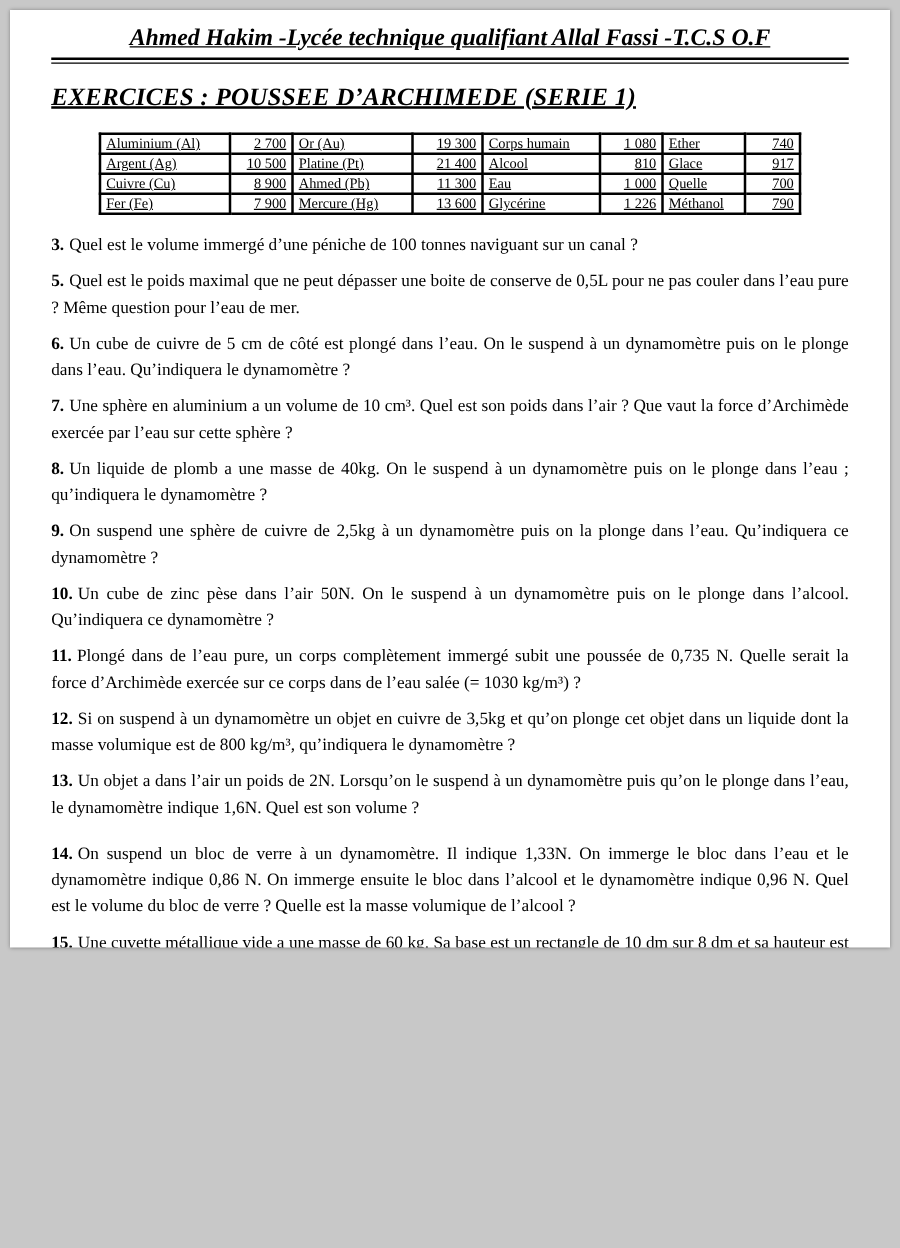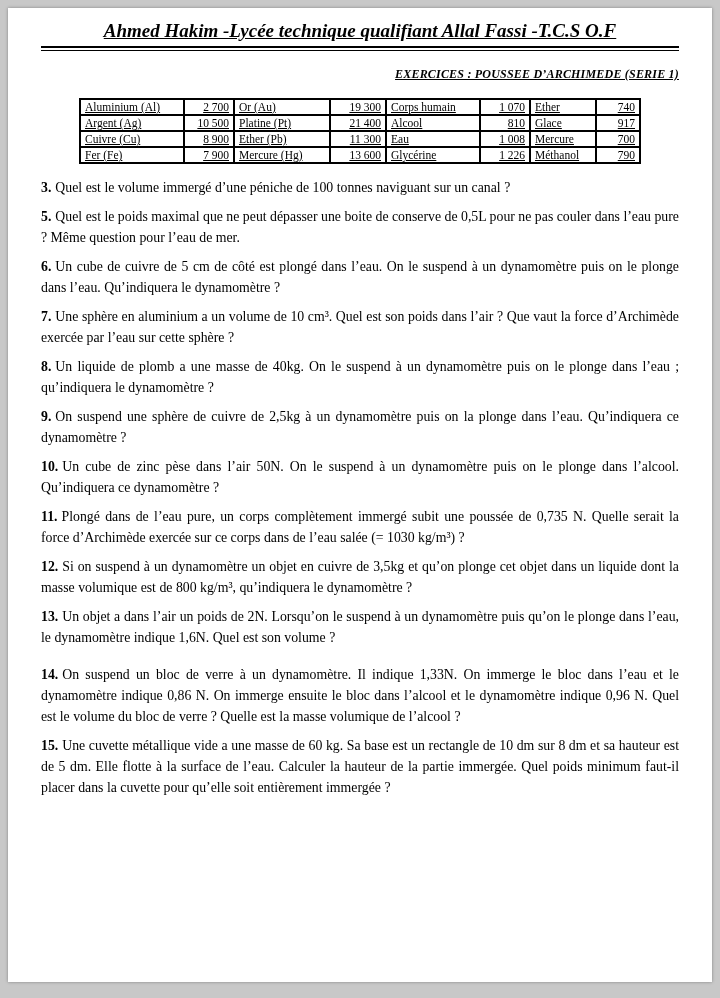--- a/index.html
+++ b/index.html
@@ -4,21 +4,21 @@
 <style>
   * { box-sizing: border-box; }
   html, body { margin: 0; padding: 0; }
   body {
     width: 720px; height: 998px;
     background: #c8c8c8;
     font-family: "Liberation Serif", serif;
     color: #000;
   }
   .page {
-    width: 704px; height: 974px;
+    width: 704px; height: 750px;
     margin: 8px auto 0;
     background: #fff;
     padding: 12px 33px 10px;
     display: flex; flex-direction: column;
     overflow: hidden;
     box-shadow: 0 0 3px rgba(0,0,0,.35);
   }
   .header-title {
     text-align: center;
     font-weight: bold; font-style: italic;
@@ -26,23 +26,23 @@
     text-decoration: underline;
     white-space: nowrap;
   }
   .header-rule {
     margin-top: 4px;
     border-top: 2.5px solid #000;
     border-bottom: 1px solid #000;
     height: 5px;
   }
   .doc-title {
-    text-align: right;
+    text-align: left;
     font-weight: bold; font-style: italic;
-    font-size: 12px;
+    font-size: 20px;
     text-decoration: underline;
     margin-top: 16px;
     letter-spacing: .2px;
   }
   .density-table {
     border-collapse: collapse;
     table-layout: fixed;
     width: 560px;
     margin: 16px auto 0;
     font-size: 11.5px;
@@ -100,42 +100,42 @@
       <col style="width:66px">
         <col style="width:44px">
     </colgroup>
     <tbody>
       <tr>
         <td>Aluminium (Al)</td>
         <td class="val">2 700</td>
         <td>Or (Au)</td>
         <td class="val">19 300</td>
         <td>Corps humain</td>
-        <td class="val">1 070</td>
+        <td class="val">1 080</td>
         <td>Ether</td>
         <td class="val">740</td>
       </tr>
       <tr>
         <td>Argent (Ag)</td>
         <td class="val">10 500</td>
         <td>Platine (Pt)</td>
         <td class="val">21 400</td>
         <td>Alcool</td>
         <td class="val">810</td>
         <td>Glace</td>
         <td class="val">917</td>
       </tr>
       <tr>
         <td>Cuivre (Cu)</td>
         <td class="val">8 900</td>
-        <td>Ether (Pb)</td>
+        <td>Ahmed (Pb)</td>
         <td class="val">11 300</td>
         <td>Eau</td>
-        <td class="val">1 008</td>
-        <td>Mercure</td>
+        <td class="val">1 000</td>
+        <td>Quelle</td>
         <td class="val">700</td>
       </tr>
       <tr>
         <td>Fer (Fe)</td>
         <td class="val">7 900</td>
         <td>Mercure (Hg)</td>
         <td class="val">13 600</td>
         <td>Glycérine</td>
         <td class="val">1 226</td>
         <td>Méthanol</td>

